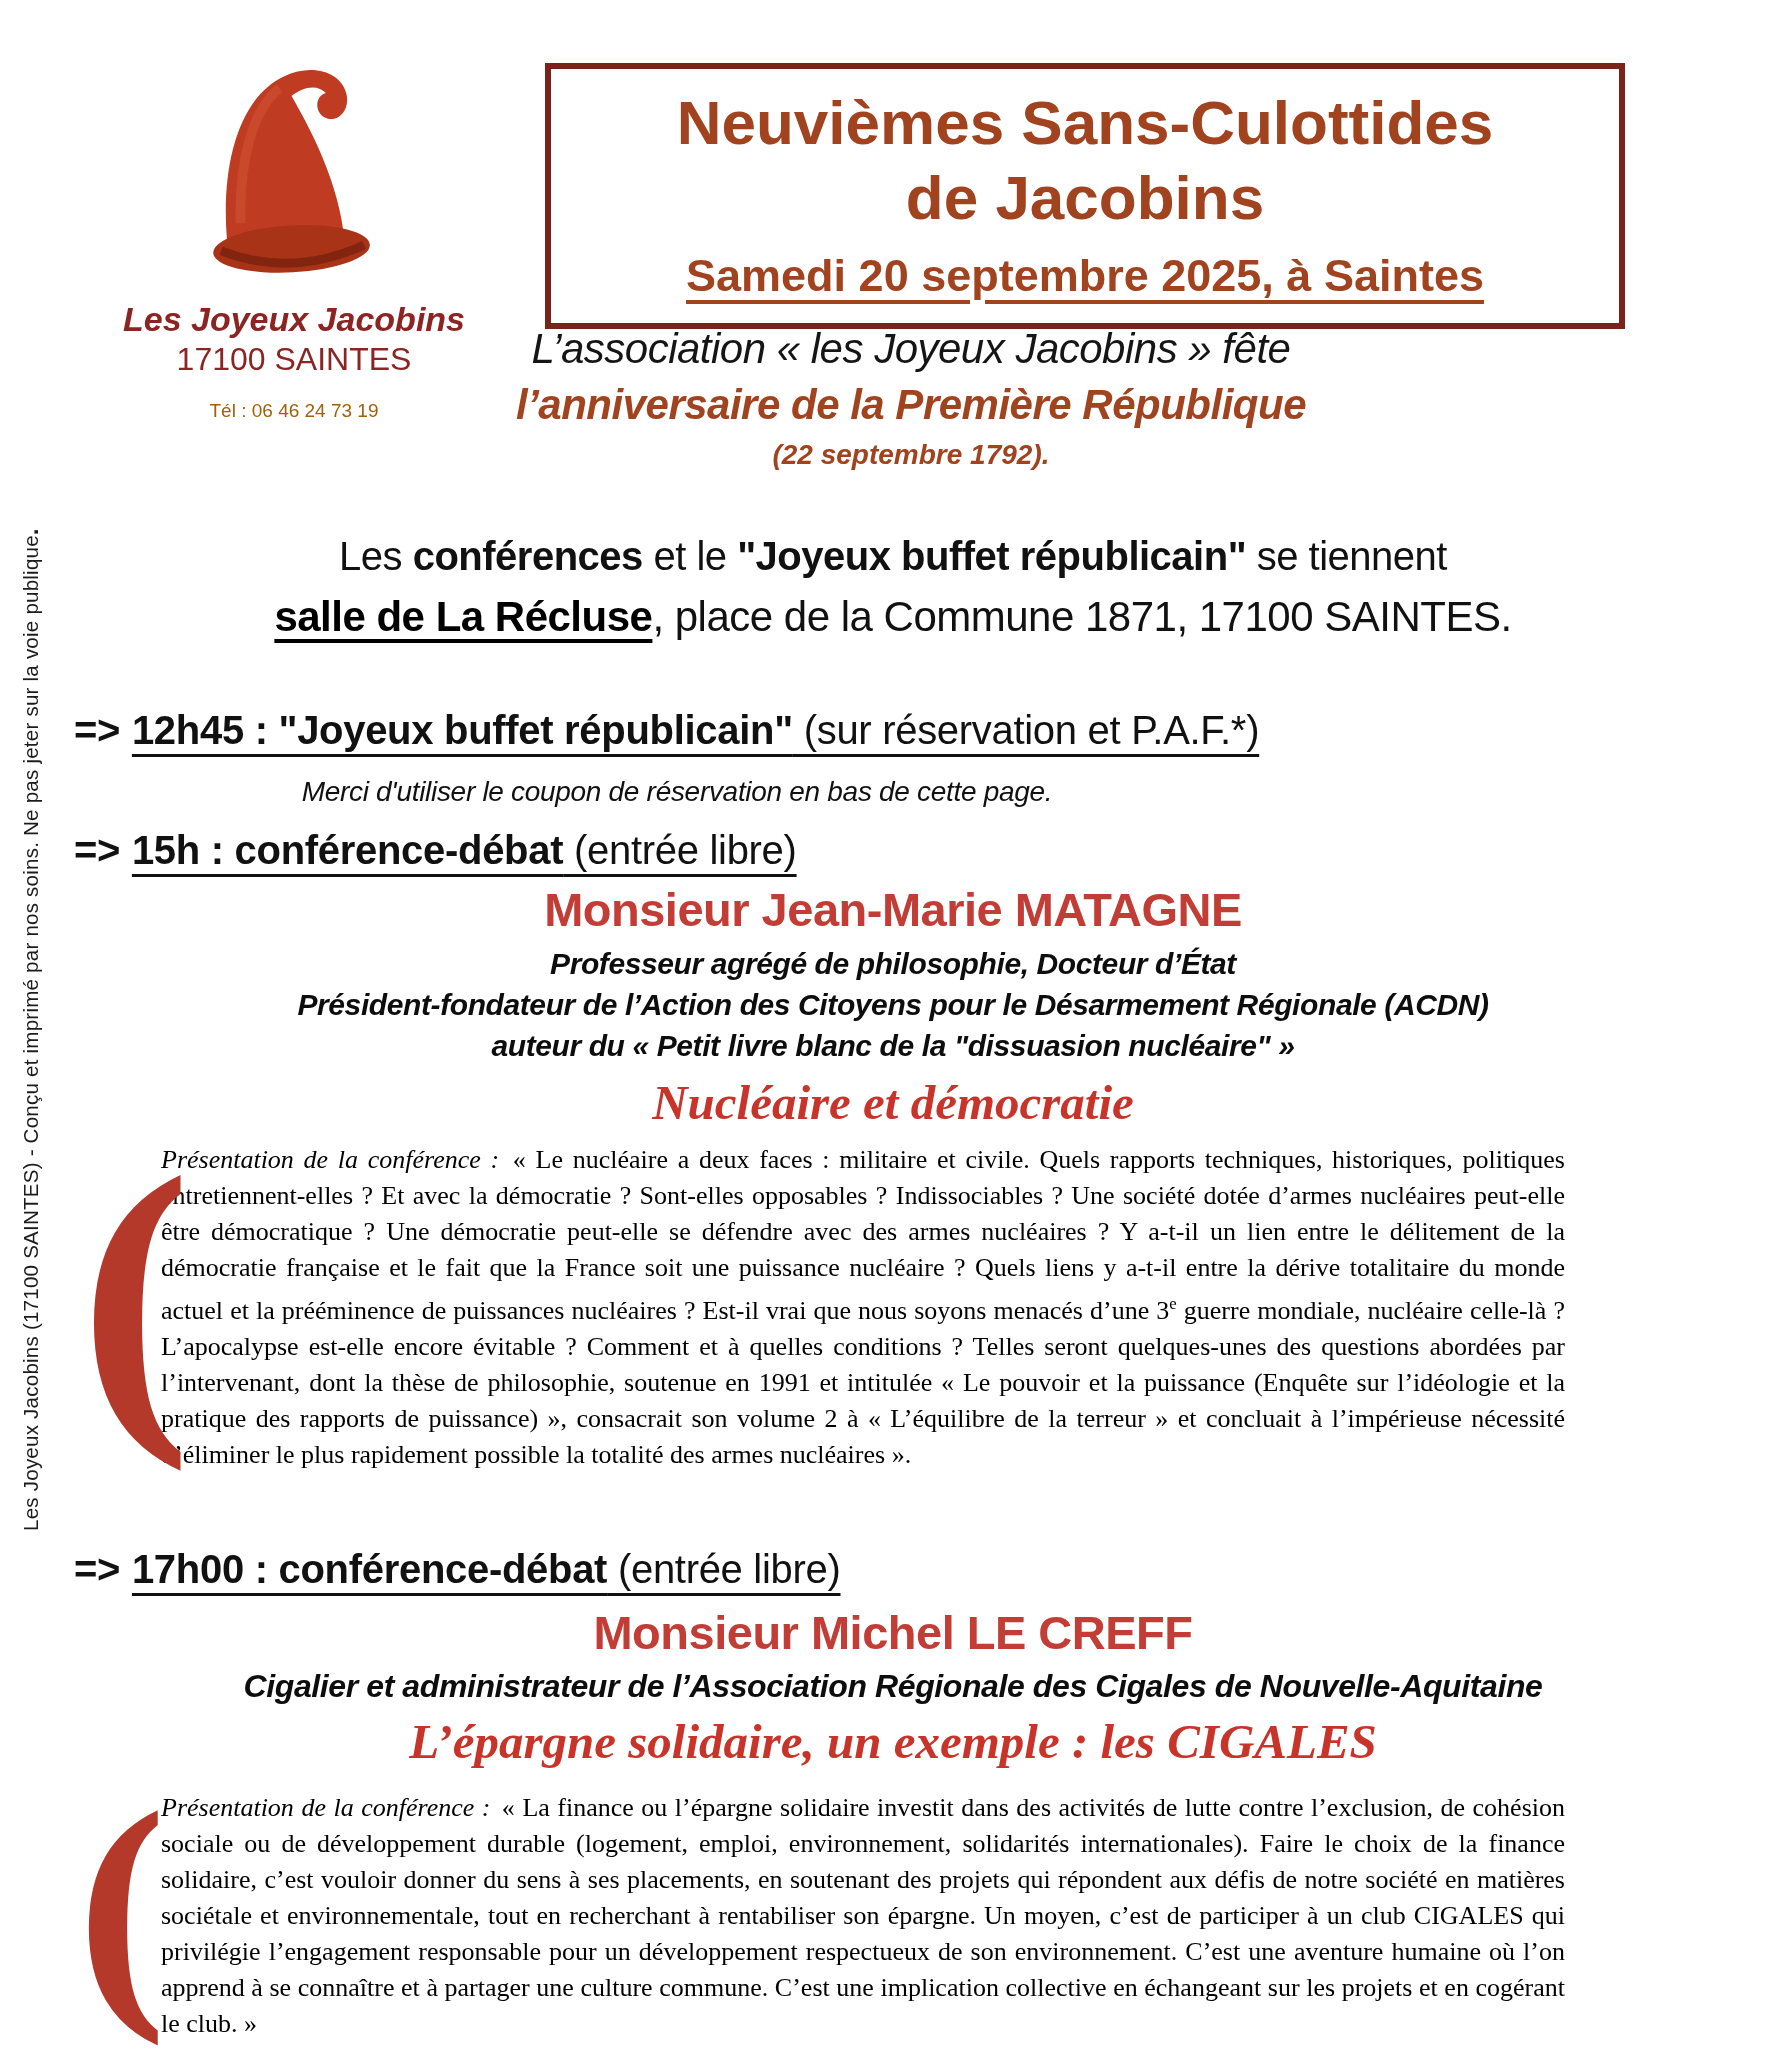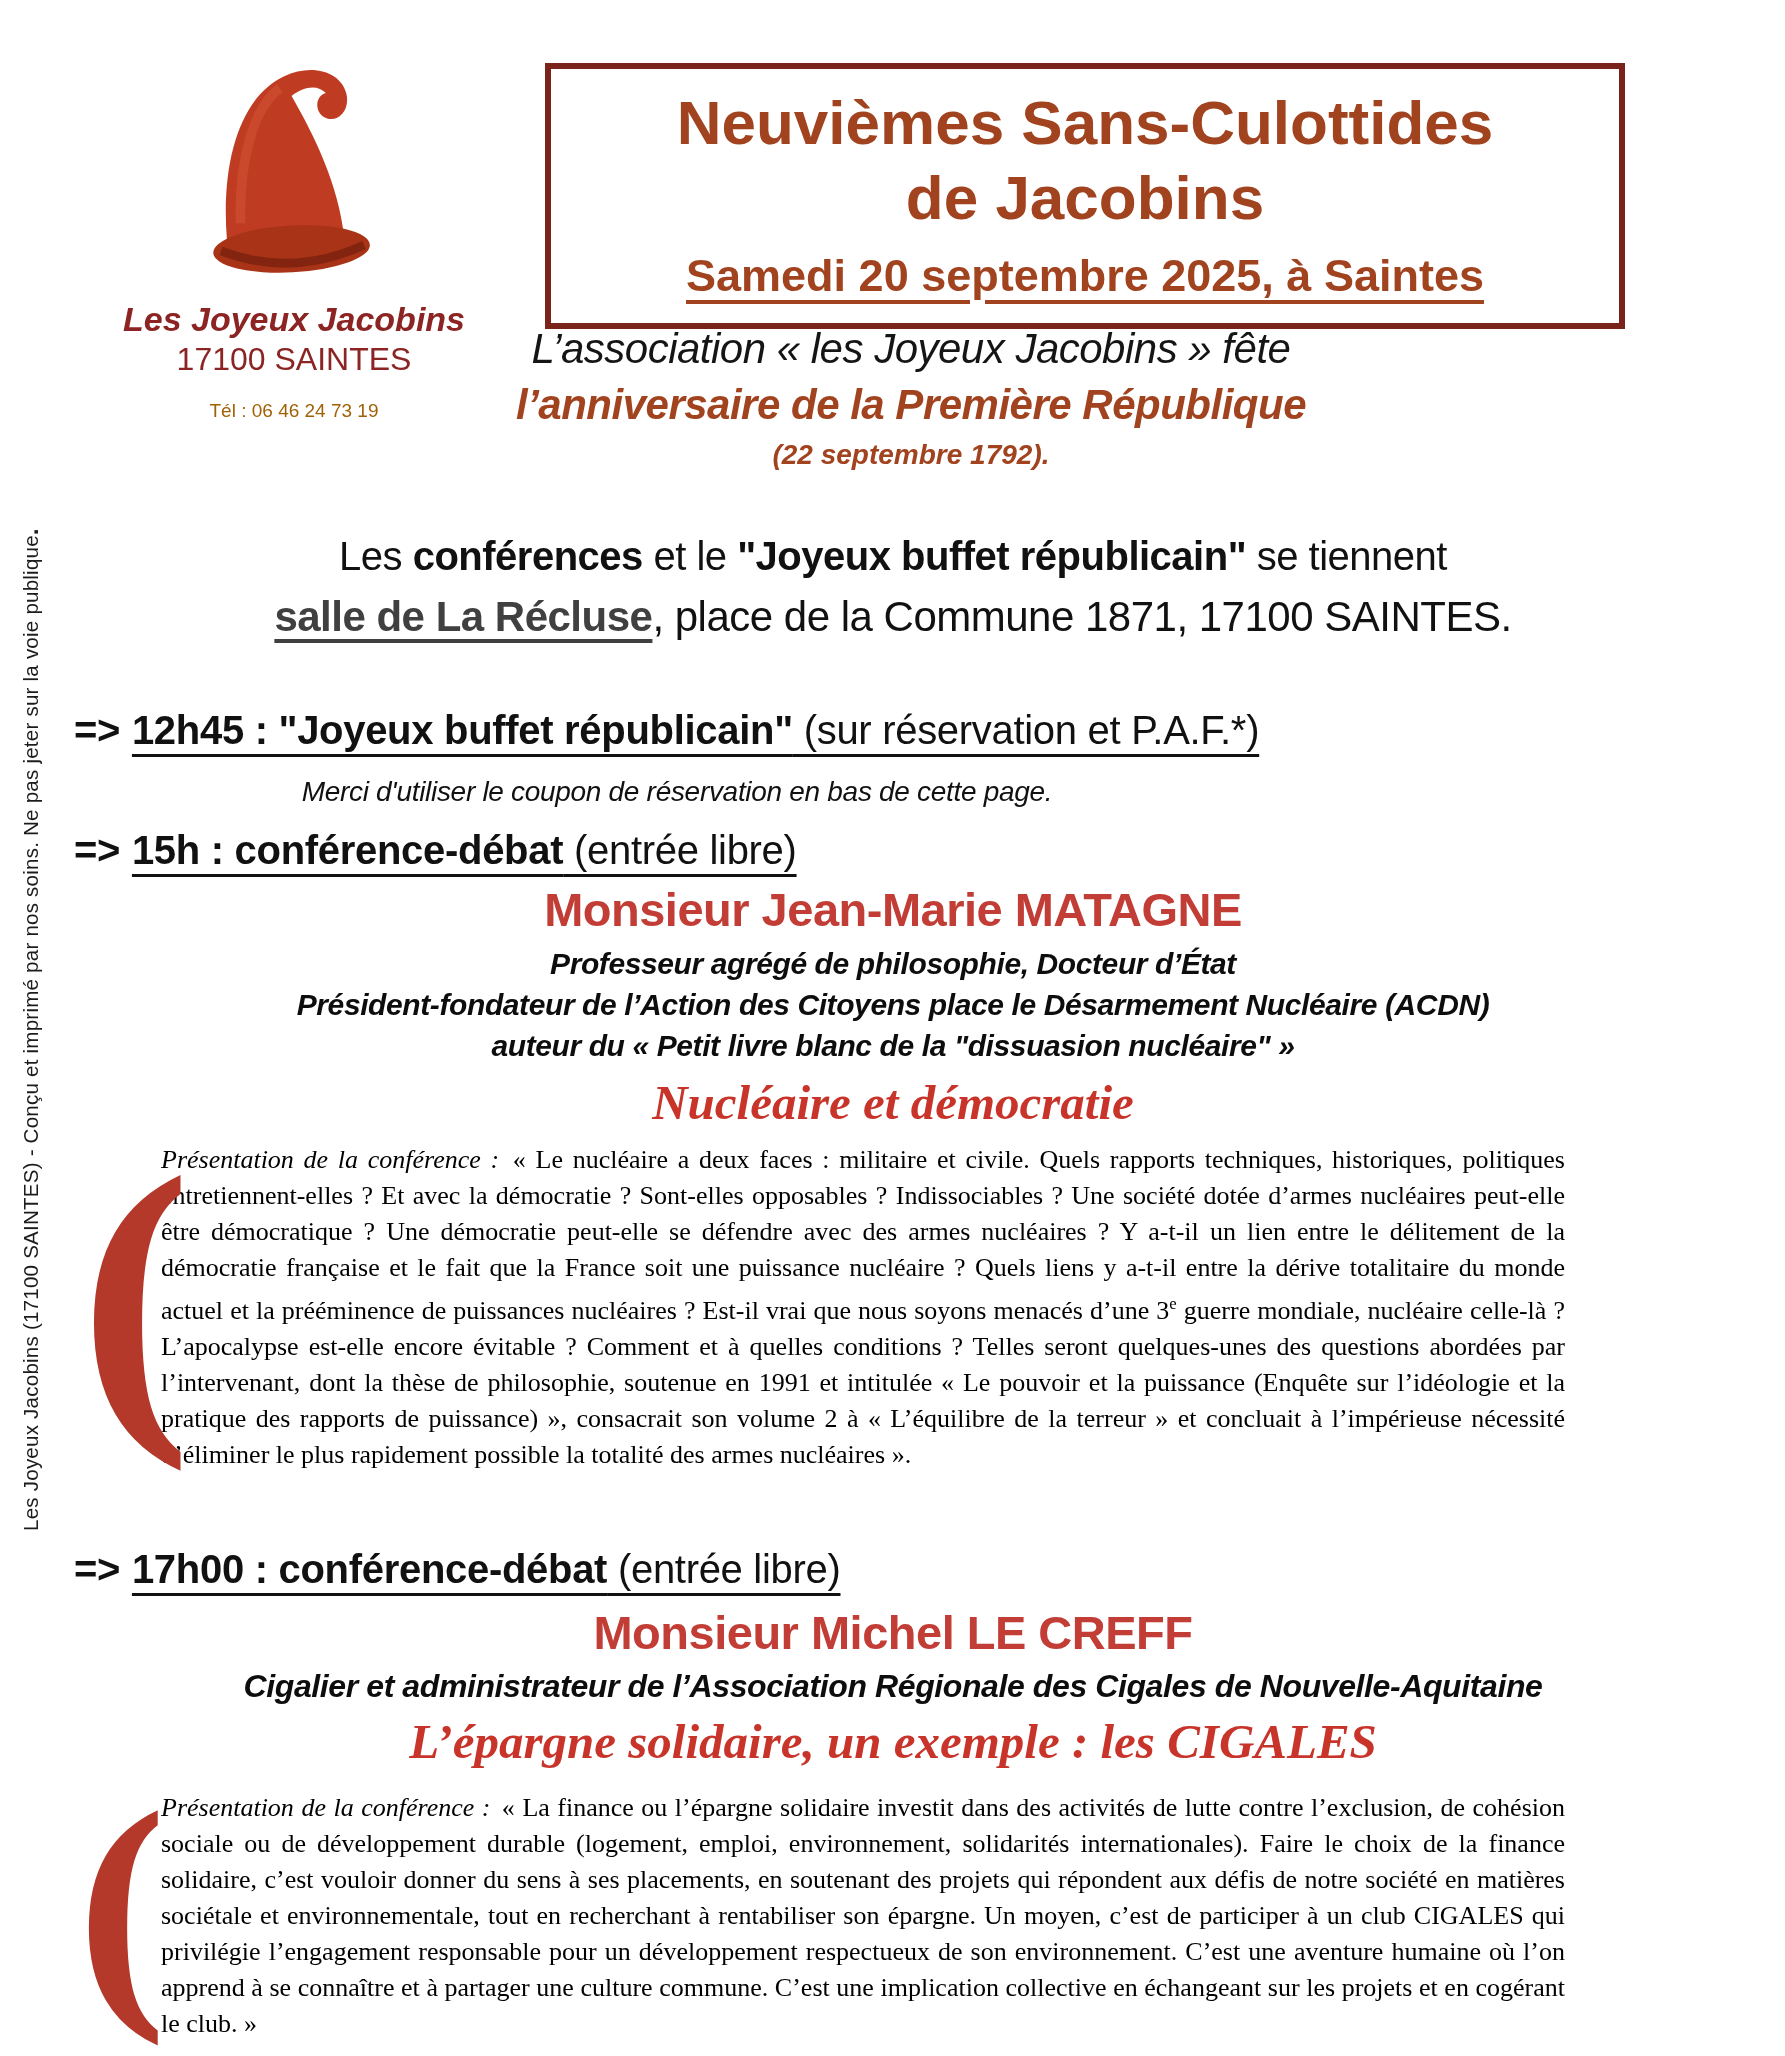--- a/index.html
+++ b/index.html
@@ -43,21 +43,21 @@
   
   .subtitle { position:absolute; left:421px; top:325px; width:980px; text-align:center; }
   .sub1 { font-size:42px; font-style:italic; color:#151515; letter-spacing:-0.5px; }
   .sub2 { font-size:42px; font-weight:bold; font-style:italic; color:#a2431f; margin-top:7.8px; letter-spacing:-0.5px; }
   .sub3 { font-size:28px; font-weight:bold; font-style:italic; color:#a2431f; margin-top:9.8px; }
   
   .intro { position:absolute; left:0; top:534px; width:100%; text-align:center; }
   .intro-l1 { font-size:40px; letter-spacing:-0.5px; }
   .intro-l2 { font-size:42px; margin-top:13.7px; letter-spacing:-0.5px; }
   .salle {
-    color:#404040; font-weight:bold;
+    color:#000000; font-weight:bold;
     text-decoration:underline; text-decoration-thickness:3.9px; text-underline-offset:7.8px;
   }
   
   .time-line { position:absolute; left:74px; font-size:40px; letter-spacing:-0.3px; }
   .time-line .arrow { font-weight:bold; padding-right:11.8px; }
   .time-line .u {
     text-decoration:underline; text-decoration-thickness:2.9px; text-underline-offset:9.8px;
   }
   .pos-buffet { top:708px; }
   .pos-conf1  { top:828px; }
@@ -146,21 +146,21 @@
 </div>
 
 <div class="time-line pos-buffet"><span class="arrow">=&gt;</span><span class="u"><b>12h45&nbsp;: "Joyeux buffet républicain"</b><span> (sur réservation et P.A.F.*)</span></span></div>
 <div class="note">Merci d'utiliser le coupon de réservation en bas de cette page.</div>
 
 <div class="time-line pos-conf1"><span class="arrow">=&gt;</span><span class="u"><b>15h&nbsp;: conférence-débat</b><span> (entrée libre)</span></span></div>
 
 <div class="sp-name pos-sp1name">Monsieur Jean-Marie MATAGNE</div>
 <div class="sp-roles pos-sp1roles">
   <div>Professeur agrégé de philosophie, Docteur d’État</div>
-  <div>Président-fondateur de l’Action des Citoyens place le Désarmement Nucléaire (ACDN)</div>
+  <div>Président-fondateur de l’Action des Citoyens pour le Désarmement Régionale (ACDN)</div>
   <div>auteur du «&nbsp;Petit livre blanc de la "dissuasion nucléaire"&nbsp;»</div>
 </div>
 <div class="talk-title pos-sp1title">Nucléaire et démocratie</div>
 
 <div class="para-row pos-para1">
   <div class="bracket-col">
       <span class="bracket-glyph bk1">(</span>
     </div>
   <div class="para-text"><i>Présentation de la conférence&nbsp;: </i><span>«&nbsp;Le nucléaire a deux faces&nbsp;: militaire et civile. Quels rapports techniques, historiques, politiques entretiennent-elles&nbsp;? Et avec la démocratie&nbsp;? Sont-elles opposables&nbsp;? Indissociables&nbsp;? Une société dotée d’armes nucléaires peut-elle être démocratique&nbsp;? Une démocratie peut-elle se défendre avec des armes nucléaires&nbsp;? Y a-t-il un lien entre le délitement de la démocratie française et le fait que la France soit une puissance nucléaire&nbsp;? Quels liens y a-t-il entre la dérive totalitaire du monde actuel et la prééminence de puissances nucléaires&nbsp;? Est-il vrai que nous soyons menacés d’une 3</span><sup>e</sup><span> guerre mondiale, nucléaire celle-là&nbsp;? L’apocalypse est-elle encore évitable&nbsp;? Comment et à quelles conditions&nbsp;? Telles seront quelques-unes des questions abordées par l’intervenant, dont la thèse de philosophie, soutenue en 1991 et intitulée «&nbsp;Le pouvoir et la puissance (Enquête sur l’idéologie et la pratique des rapports de puissance)&nbsp;», consacrait son volume 2 à «&nbsp;L’équilibre de la terreur&nbsp;» et concluait à l’impérieuse nécessité d’éliminer le plus rapidement possible la totalité des armes nucléaires&nbsp;».</span></div>
 </div>

